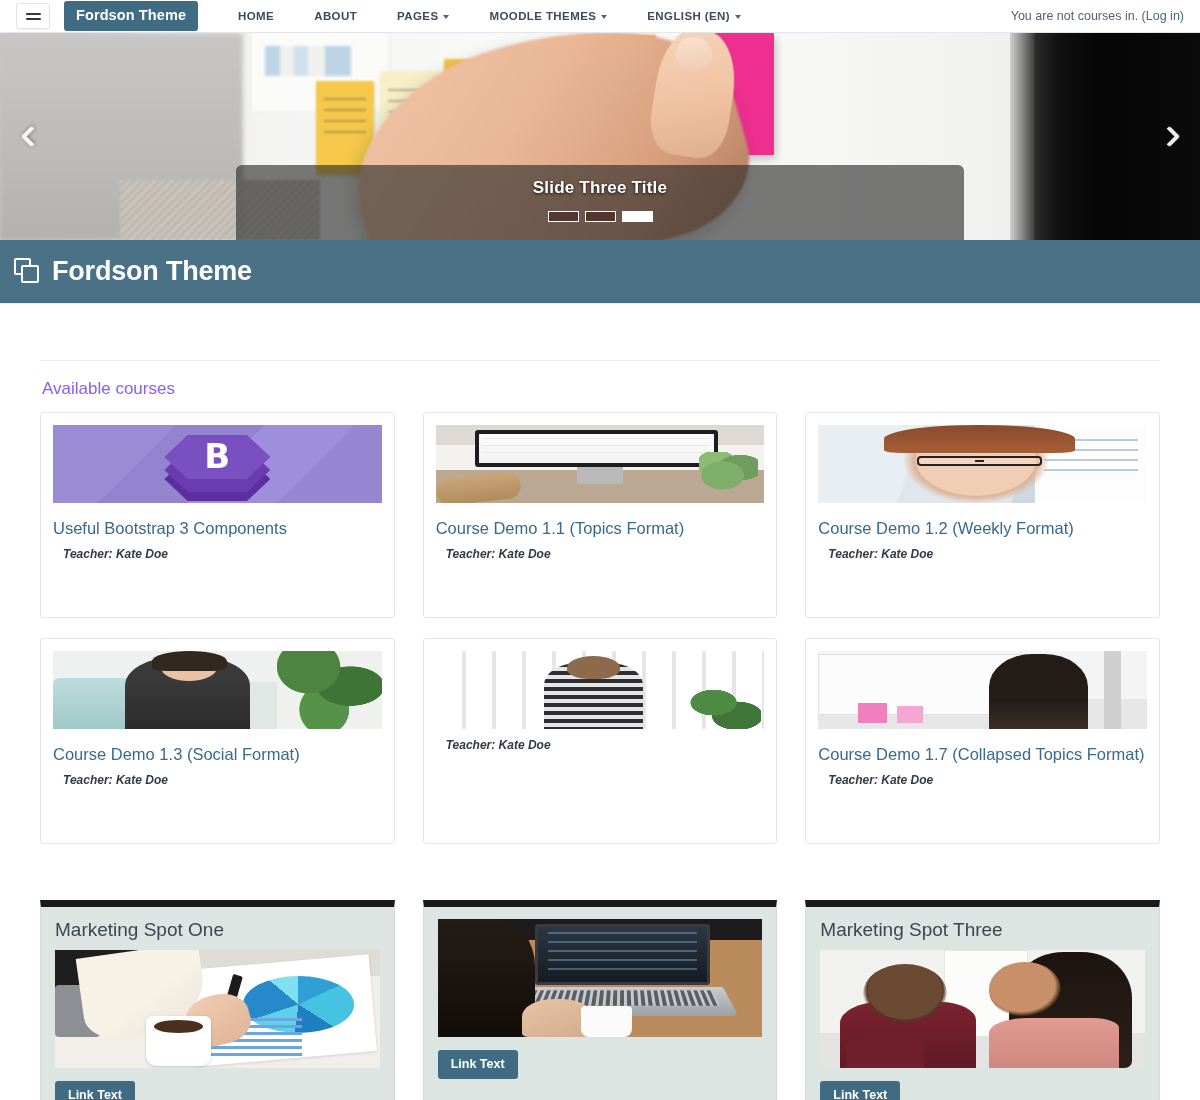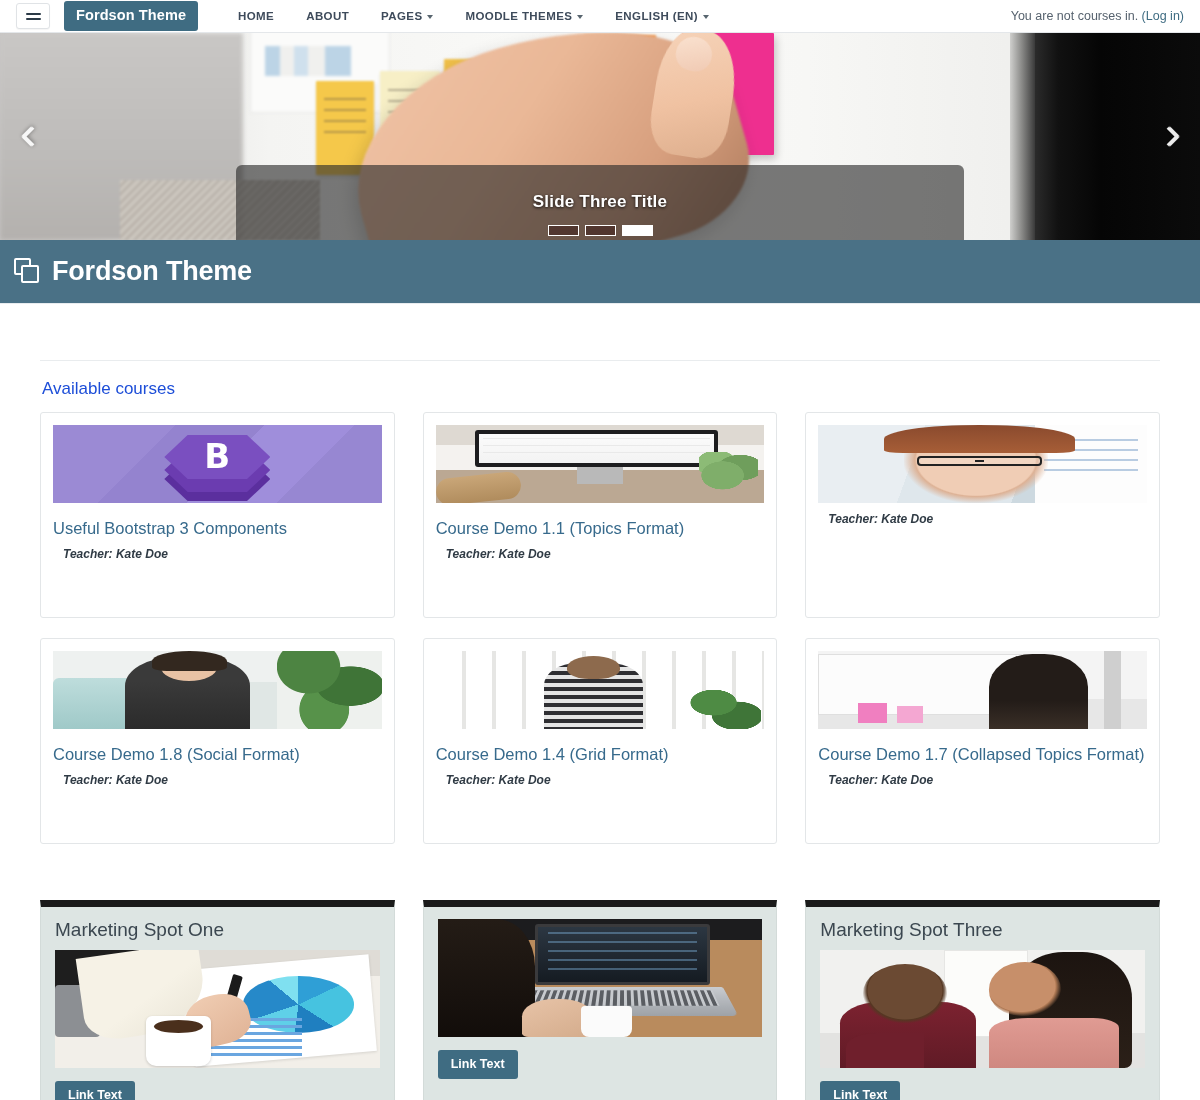--- a/index.html
+++ b/index.html
@@ -44,21 +44,21 @@
     font-weight: bold;
     font-size: 14.5px;
     line-height: 1;
     padding: 7px 12px 8px 12px;
     border-radius: 3px;
     letter-spacing: .1px;
     cursor: pointer;
     white-space: nowrap;
   }
 
-  .nav-links { display: flex; align-items: center; margin-left: 26px; gap: 4px; }
+  .nav-links { display: flex; align-items: center; margin-left: 26px; gap: 12px; }
   .nav-item {
     font-size: 11.5px;
     font-weight: bold;
     letter-spacing: .4px;
     color: #3e4b5b;
     padding: 6px 14px;
     cursor: pointer;
     white-space: nowrap;
     text-transform: uppercase;
     display: flex; align-items: center; gap: 5px;
@@ -170,21 +170,21 @@
     background: linear-gradient(90deg,#cfcfcd,#8d8d8b 45%,#3a3a3a);
   }
   .slide-caption {
     position: absolute;
     left: 236px; right: 236px; bottom: 0;
     height: 75px;
     background: rgba(40,40,40,.62);
     border-radius: 6px 6px 0 0;
     display: flex; flex-direction: column;
     align-items: center; justify-content: flex-start;
-    padding-top: 27px;
+    padding-top: 13px;
   }
   .slide-title {
     color: #ffffff;
     font-size: 17px;
     font-weight: bold;
     text-shadow: 0 1px 3px rgba(0,0,0,.85);
     letter-spacing: .2px;
   }
   .indicators { display: flex; gap: 6px; margin-top: 13px; }
   .indicator {
@@ -248,21 +248,21 @@
     font-weight: bold;
     letter-spacing: -.2px;
   }
 
   
   .main { padding: 0 40px; }
   .main-inner { max-width: 1120px; margin: 0 auto; }
   .section-divider { border-top: 1px solid #e9ecee; margin-top: 56px; }
   .section-title {
     font-size: 17px;
-    color: #1d4ed8;
+    color: #8b5cf6;
     font-weight: normal;
     margin: 18px 0 13px 2px;
   }
 
   .course-grid {
     display: grid;
     grid-template-columns: repeat(3, 1fr);
     gap: 20px 28px;
   }
   .course-card {
@@ -737,43 +737,43 @@
         <div class="course-teacher">Teacher: Kate Doe</div>
       </div>
 
       <div class="course-card">
         <div class="course-thumb t-woman-glasses">
           <span class="board"></span>
             <span class="face"></span>
             <span class="hair"></span>
             <span class="glasses"></span>
         </div>
+        <div class="course-title">Course Demo 1.2 (Weekly Format)</div>
         <div class="course-teacher">Teacher: Kate Doe</div>
       </div>
 
       <div class="course-card">
         <div class="course-thumb t-social">
           <span class="leaf"></span>
             <span class="chair"></span>
             <span class="person"></span>
             <span class="head"></span>
             <span class="hair2"></span>
         </div>
-        <div class="course-title">Course Demo 1.8 (Social Format)</div>
+        <div class="course-title">Course Demo 1.3 (Social Format)</div>
         <div class="course-teacher">Teacher: Kate Doe</div>
       </div>
 
       <div class="course-card">
         <div class="course-thumb t-grid">
           <span class="wall"></span>
             <span class="person2"></span>
             <span class="head2"></span>
             <span class="plant2"></span>
         </div>
-        <div class="course-title">Course Demo 1.4 (Grid Format)</div>
         <div class="course-teacher">Teacher: Kate Doe</div>
       </div>
 
       <div class="course-card">
         <div class="course-thumb t-collapsed">
           <span class="wboard"></span>
             <span class="pink1"></span>
             <span class="pink2"></span>
             <span class="person3"></span>
             <span class="post"></span>

